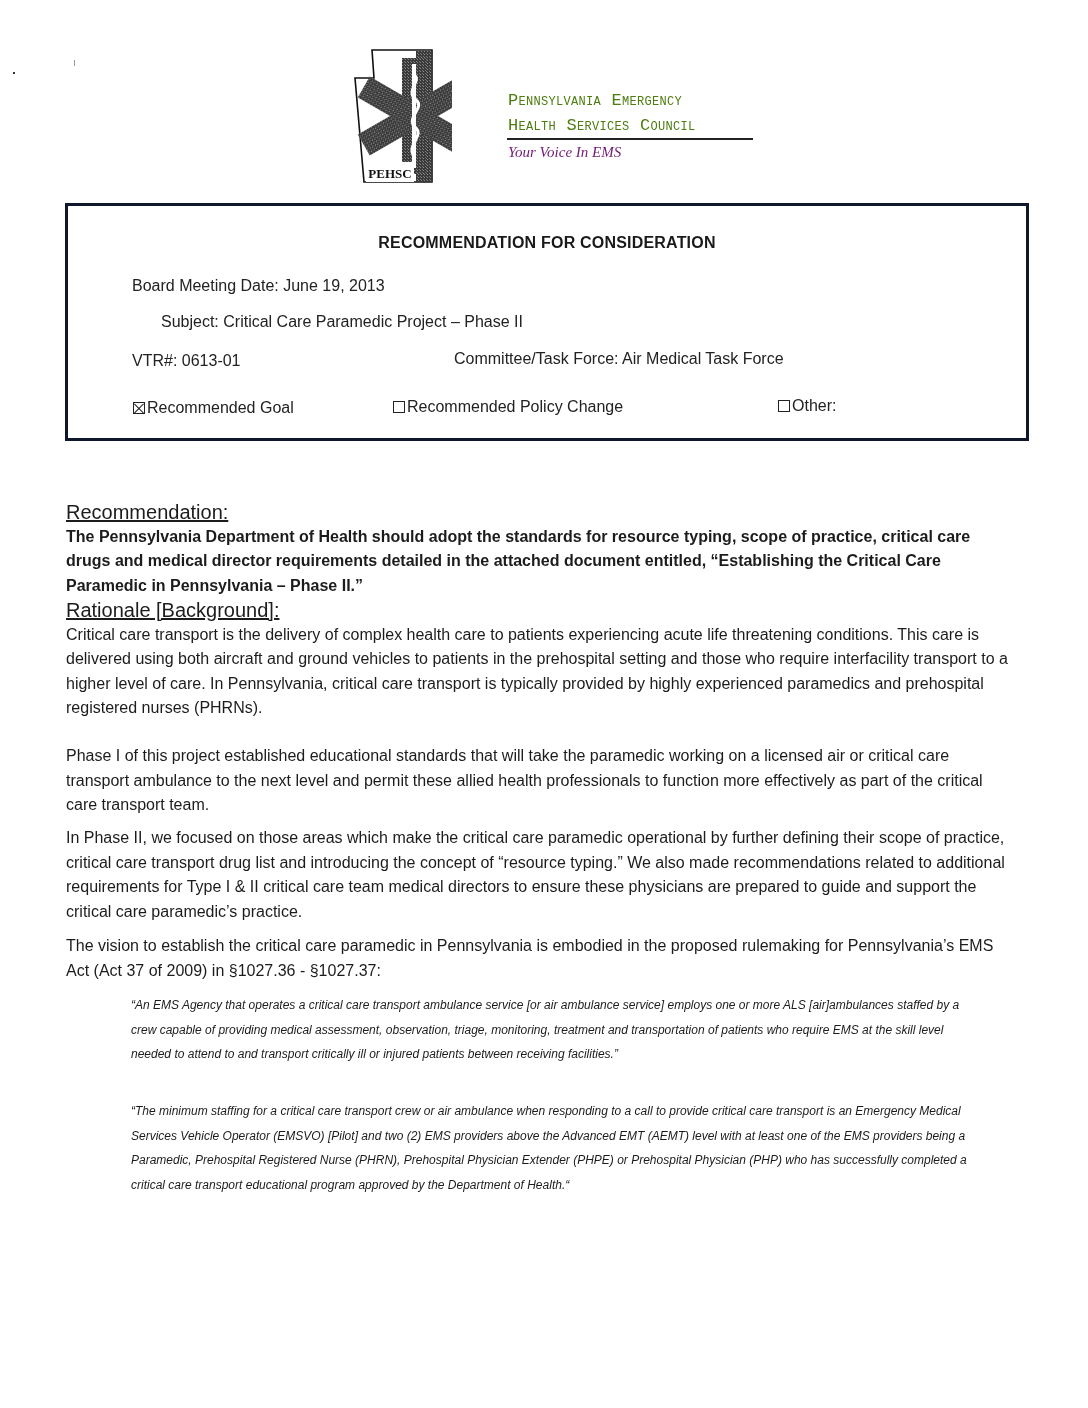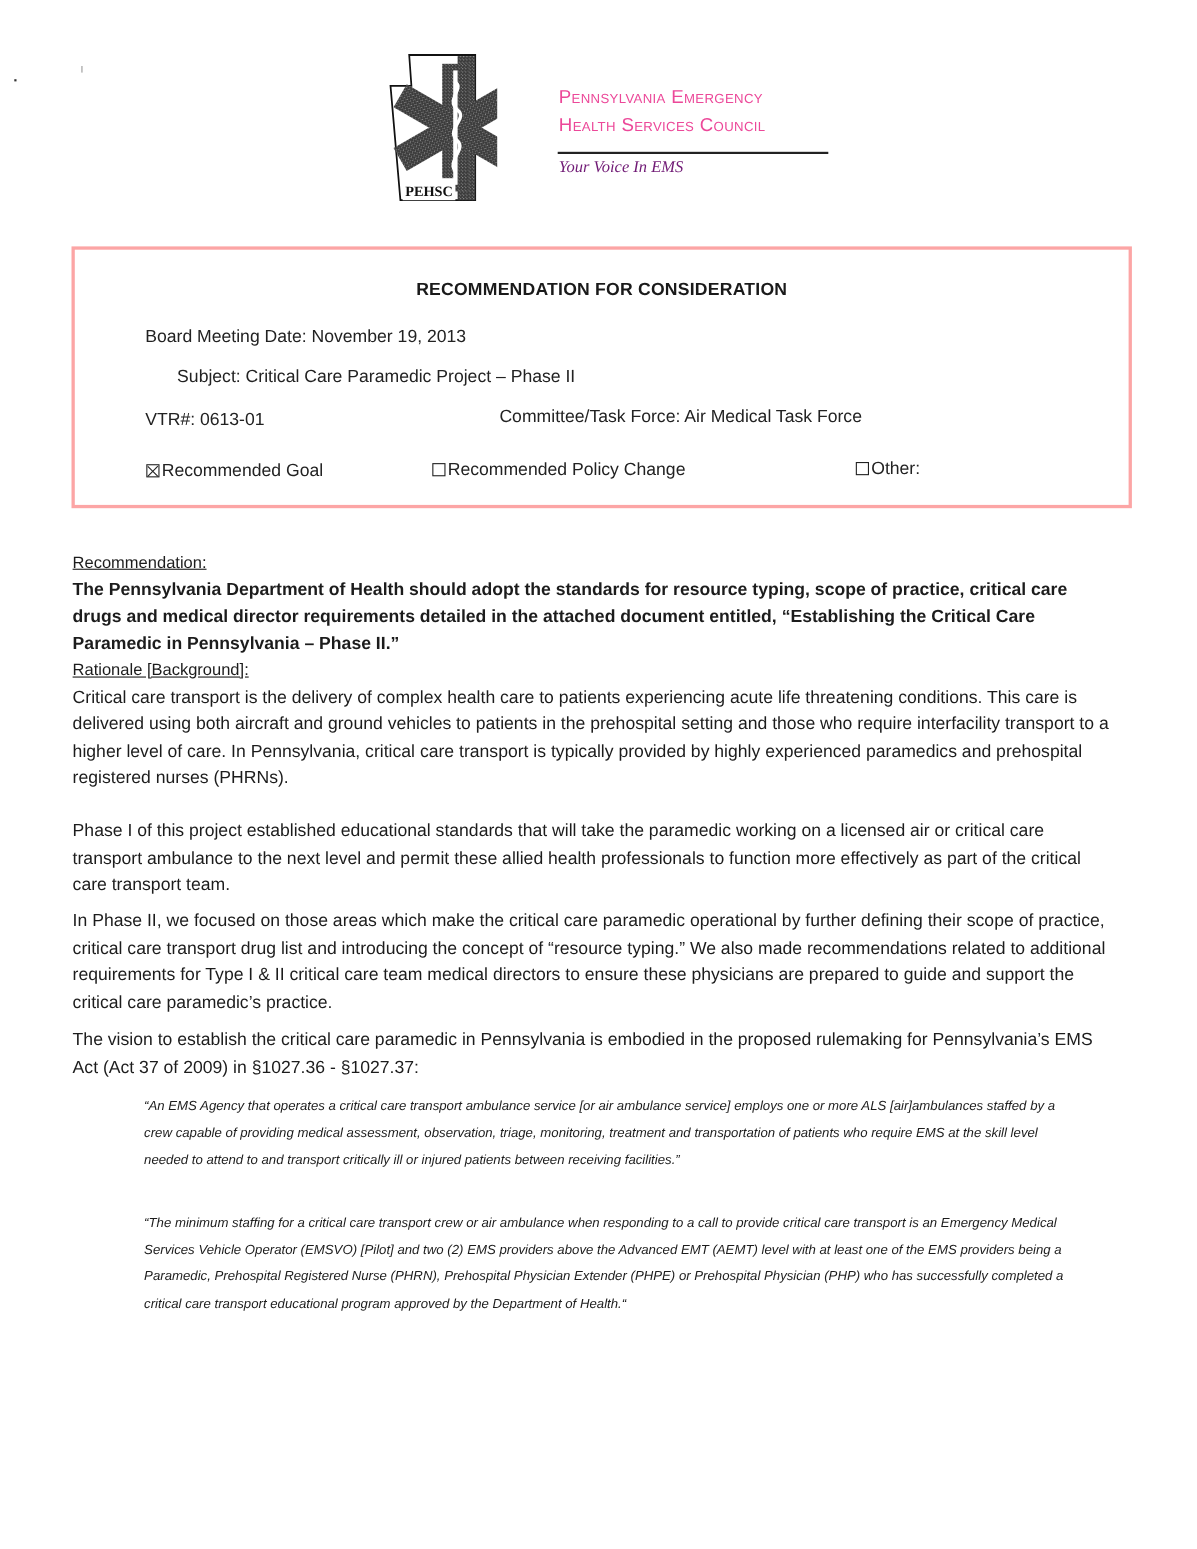--- a/index.html
+++ b/index.html
@@ -4,46 +4,46 @@
 <style>
   html, body { margin: 0; padding: 0; background: #ffffff; }
   body {
     width: 1088px; height: 1408px; position: relative; overflow: hidden;
     font-family: "Liberation Sans", sans-serif; color: #1a1a1a;
   }
   .abs { position: absolute; }
   
   .logo-mark { left: 352px; top: 48px; width: 100px; height: 136px; }
   .org-name {
-    left: 508px; top: 76px; font-family: Liberation Sans, sans-serif;
-    font-variant: small-caps; font-size: 17px; line-height: 25px; letter-spacing: 0.3px; color: #ec4899;
+    left: 508px; top: 88px; font-family: Liberation Mono, monospace;
+    font-variant: small-caps; font-size: 17px; line-height: 25px; letter-spacing: 0.3px; color: #4d7c0f;
   }
   .org-rule { left: 507px; top: 138px; width: 246px; height: 2px; background: #222; }
   .org-tagline {
     left: 508px; top: 144px; font-family: "Liberation Serif", serif; font-style: italic;
     font-size: 15px; color: #701a75;
   }
   
   .rfc-box {
-    left: 65px; top: 224px; width: 958px; height: 232px;
-    border: 3px solid #fca5a5; box-sizing: content-box;
+    left: 65px; top: 203px; width: 958px; height: 232px;
+    border: 3px solid #0f172a; box-sizing: content-box;
   }
   .rfc-title {
     left: 0; right: 0; top: 28px; text-align: center; font-size: 16px; font-weight: bold; letter-spacing: 0.2px;
   }
   .rfc-line { font-size: 16px; color: #222; white-space: nowrap; }
   .cb { display: inline-block; width: 12px; height: 12px; border: 1.5px solid #222; vertical-align: -1px; margin-right: 2px; position: relative; box-sizing: border-box; }
   .cb.checked::before, .cb.checked::after {
     content: ""; position: absolute; left: 50%; top: -1px; width: 1.2px; height: 13px; background: #222;
   }
   .cb.checked::before { transform: translateX(-50%) rotate(45deg); }
   .cb.checked::after { transform: translateX(-50%) rotate(-45deg); }
   
   .body-text { left: 66px; width: 950px; font-size: 16px; line-height: 24.5px; color: #1c1c1c; }
-  .heading { text-decoration: underline; font-size: 15px; }
+  .heading { text-decoration: underline; font-size: 20px; }
   .bold { font-weight: bold; }
   p { margin: 0; }
   .quote { left: 131px; width: 840px; font-style: italic; font-size: 12px; line-height: 24.5px; color: #1c1c1c; }
   .speck { width: 2px; height: 2px; background: #333; }
 </style>
 </head>
 <body>
 
 <div class="abs speck" style="left:13px;top:72px;"></div>
 <div class="abs speck" style="left:74px;top:60px;width:1px;height:6px;background:#999;"></div>
@@ -78,21 +78,21 @@
 
 <div class="abs org-name">
   <div>Pennsylvania Emergency</div>
   <div>Health Services Council</div>
 </div>
 <div class="abs org-rule"></div>
 <div class="abs org-tagline">Your Voice In EMS</div>
 
 <div class="abs rfc-box">
   <div class="abs rfc-title">RECOMMENDATION FOR CONSIDERATION</div>
-  <div class="abs rfc-line" style="left:64px;top:71px;">Board Meeting Date: November 19, 2013</div>
+  <div class="abs rfc-line" style="left:64px;top:71px;">Board Meeting Date: June 19, 2013</div>
   <div class="abs rfc-line" style="left:64px;top:107px;margin-left:29px;">Subject: Critical Care Paramedic Project – Phase II</div>
   <div class="abs rfc-line" style="left:64px;top:146px;">VTR#: 0613-01</div>
   <div class="abs rfc-line" style="left:386px;top:144px;">Committee/Task Force: Air Medical Task Force</div>
 
   <div class="abs rfc-line" style="left:65px;top:193px;">
     <span class="cb checked"></span><span>Recommended Goal</span>
   </div>
   <div class="abs rfc-line" style="left:325px;top:192px;">
     <span class="cb"></span><span>Recommended Policy Change</span>
   </div>

